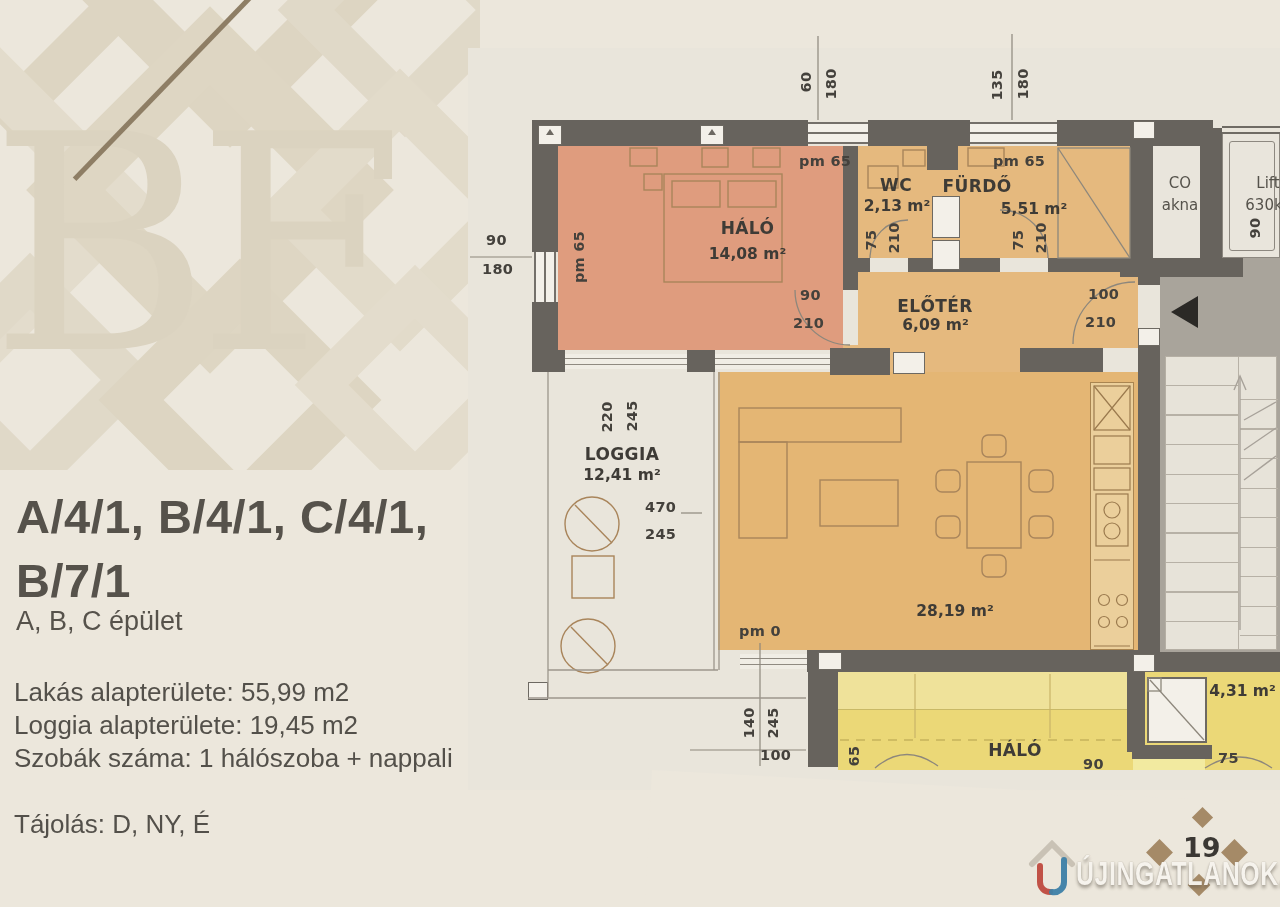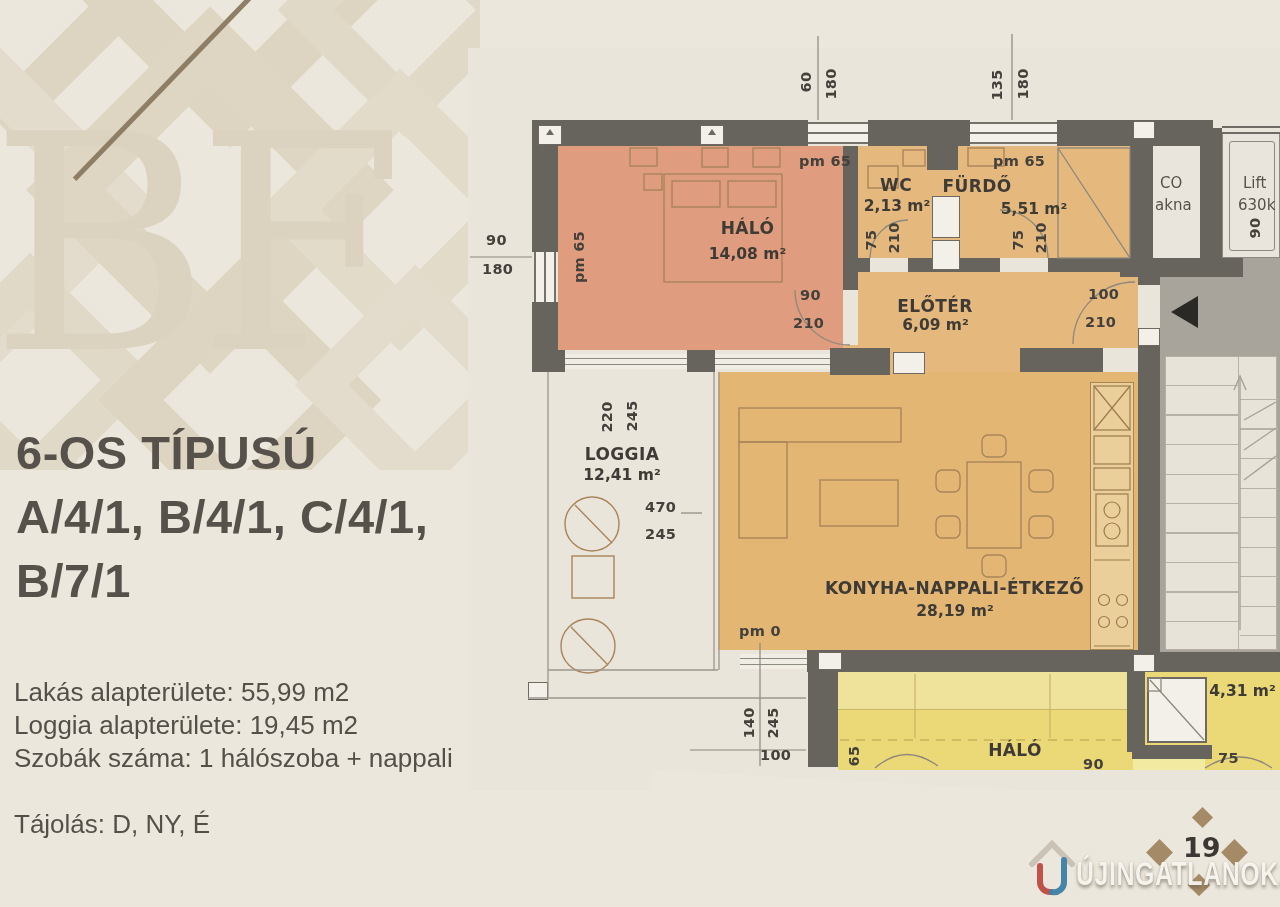--- a/index.html
+++ b/index.html
@@ -23,21 +23,21 @@
   .mk::after{content:"";position:absolute;left:50%;top:3px;margin-left:-4px;border-left:4px solid transparent;border-right:4px solid transparent;border-bottom:6px solid #6d6962}
   .mk.plain::after{display:none}
   .win{position:absolute;background:linear-gradient(to bottom,#f3f0e9 0 42%,#74706a 42% 58%,#f3f0e9 58%);border-top:2.5px solid #74706a;border-bottom:2.5px solid #74706a;box-sizing:border-box}
   .win.v{background:linear-gradient(to right,#f3f0e9 0 42%,#74706a 42% 58%,#f3f0e9 58%);border:none;border-left:2.5px solid #74706a;border-right:2.5px solid #74706a}
   .glass{position:absolute;background:repeating-linear-gradient(to bottom,#f0ede5 0 4px,#8f8a81 4px 5.5px,#f0ede5 5.5px 10px,#8f8a81 10px 11.5px,#f0ede5 11.5px 15px)}
   .dim{position:absolute;color:#44413c;font:700 14.5px "DejaVu Sans",sans-serif;letter-spacing:.3px;white-space:nowrap}
   .rl{width:44px;text-align:center;transform:rotate(-90deg);transform-origin:center}
   .rl.w{width:60px}
   .rname{position:absolute;color:#3e3b36;font:700 17px "DejaVu Sans",sans-serif;text-align:center;letter-spacing:.4px}
   .rarea{position:absolute;color:#3e3b36;font:700 15.5px "DejaVu Sans",sans-serif;text-align:center}
-  .small-label{position:absolute;color:#55524b;font:400 15px "DejaVu Sans",sans-serif;text-align:left}
+  .small-label{position:absolute;color:#55524b;font:400 15px "DejaVu Sans",sans-serif;text-align:center}
   #stairs{position:absolute;left:1165px;top:356px;width:112px;height:294px;background:#e7e3d9;border:1px solid #b5afa4;box-sizing:border-box}
   .flight{position:absolute;top:0;height:100%;background:repeating-linear-gradient(to bottom,transparent 0 28px,#b7b1a6 28px 29.5px)}
   #counter{position:absolute;left:1090px;top:382px;width:44px;height:268px;background:#ebcf9b;border:1px solid #a98551;box-sizing:border-box}
   #lift-box{position:absolute;left:1222px;top:132px;width:58px;height:126px;background:#e9e5dc;border:1px solid #8d8880;box-sizing:border-box}
   #lift-inner{position:absolute;left:1229px;top:141px;width:44px;height:108px;border:1px solid #8d8880;border-radius:3px}
   #lift-door{position:absolute;left:1222px;top:126px;width:58px;height:8px;border-top:2px solid #6f6b64;border-bottom:2px solid #6f6b64;box-sizing:border-box}
   #entry-arrow{position:absolute;left:1171px;top:296px;width:0;height:0;border-top:16px solid transparent;border-bottom:16px solid transparent;border-right:27px solid #2b2926}
   #gdn{position:absolute;left:536px;top:430px;font:400 64px "DejaVu Serif",serif;color:rgba(255,255,255,.55);letter-spacing:26px}
   #page-cut{position:absolute;left:652px;top:770px;width:720px;height:150px;background:#ece7dc;transform:rotate(3.1deg);transform-origin:top left}
   
@@ -58,23 +58,23 @@
     <div class="pat" style="left:-120px;top:90px;width:230px;height:230px;border:50px solid #e3dccc"></div>
     <div class="pat" style="left:80px;top:60px;width:260px;height:260px;border:56px solid #ded6c3"></div>
     <div class="pat" style="left:300px;top:110px;width:200px;height:200px;border:44px solid #e2dbca"></div>
     <div class="pat" style="left:-60px;top:290px;width:180px;height:180px;border:40px solid #e0d9c8"></div>
     <div class="pat" style="left:140px;top:300px;width:200px;height:200px;border:46px solid #ddd5c2"></div>
     <div class="pat" style="left:330px;top:300px;width:170px;height:170px;border:38px solid #e3dccc"></div>
     <div id="monogram">BF</div>
     <div id="diagline"></div>
   </div>
 
-  <div class="t-line" style="top:424px">6-OS TÍPUSÚ</div>
   <div class="t-line" style="top:488px">A/4/1, B/4/1, C/4/1,</div>
   <div class="t-line" style="top:552px">B/7/1</div>
+  <div id="subtitle">A, B, C épület</div>
   <div class="detail" style="top:676px">Lakás alapterülete: 55,99 m2</div>
   <div class="detail" style="top:709px">Loggia alapterülete: 19,45 m2</div>
   <div class="detail" style="top:742px">Szobák száma:  1 hálószoba + nappali</div>
   <div class="detail" style="top:808px">Tájolás: D, NY, É</div>
 
   <div id="plan-bg"></div>
 
   <div class="gray" style="left:1160px;top:277px;width:120px;height:71px"></div>
   <div class="gray" style="left:1148px;top:348px;width:132px;height:314px"></div>
   <div class="gray" style="left:1243px;top:258px;width:37px;height:19px"></div>
@@ -240,21 +240,20 @@
   <div class="rname" style="left:690px;top:218px;width:115px">HÁLÓ</div>
   <div class="rarea" style="left:680px;top:245px;width:135px">14,08 m²</div>
   <div class="rname" style="left:870px;top:175px;width:52px">WC</div>
   <div class="rarea" style="left:858px;top:197px;width:78px">2,13 m²</div>
   <div class="rname" style="left:938px;top:176px;width:78px">FÜRDŐ</div>
   <div class="rarea" style="left:998px;top:200px;width:72px">5,51 m²</div>
   <div class="rname" style="left:885px;top:296px;width:100px">ELŐTÉR</div>
   <div class="rarea" style="left:893px;top:316px;width:85px">6,09 m²</div>
   <div class="rname" style="left:577px;top:444px;width:90px">LOGGIA</div>
   <div class="rarea" style="left:577px;top:466px;width:90px">12,41 m²</div>
-  <div class="rname" style="left:812px;top:578px;width:285px">KONYHA-NAPPALI-ÉTKEZŐ</div>
   <div class="rarea" style="left:905px;top:602px;width:100px">28,19 m²</div>
   <div class="rname" style="left:975px;top:740px;width:80px">HÁLÓ</div>
   <div class="rarea" style="left:1205px;top:682px;width:75px">4,31 m²</div>
   <div class="small-label" style="left:1160px;top:174px;width:40px">CO</div>
   <div class="small-label" style="left:1155px;top:196px;width:50px">akna</div>
   <div class="small-label" style="left:1243px;top:174px;width:50px">Lift</div>
   <div class="small-label" style="left:1238px;top:196px;width:52px">630k</div>
   <div class="dim rl" style="left:1233px;top:220px">90</div>
 
   <div class="dim rl" style="left:784px;top:74px">60</div>

